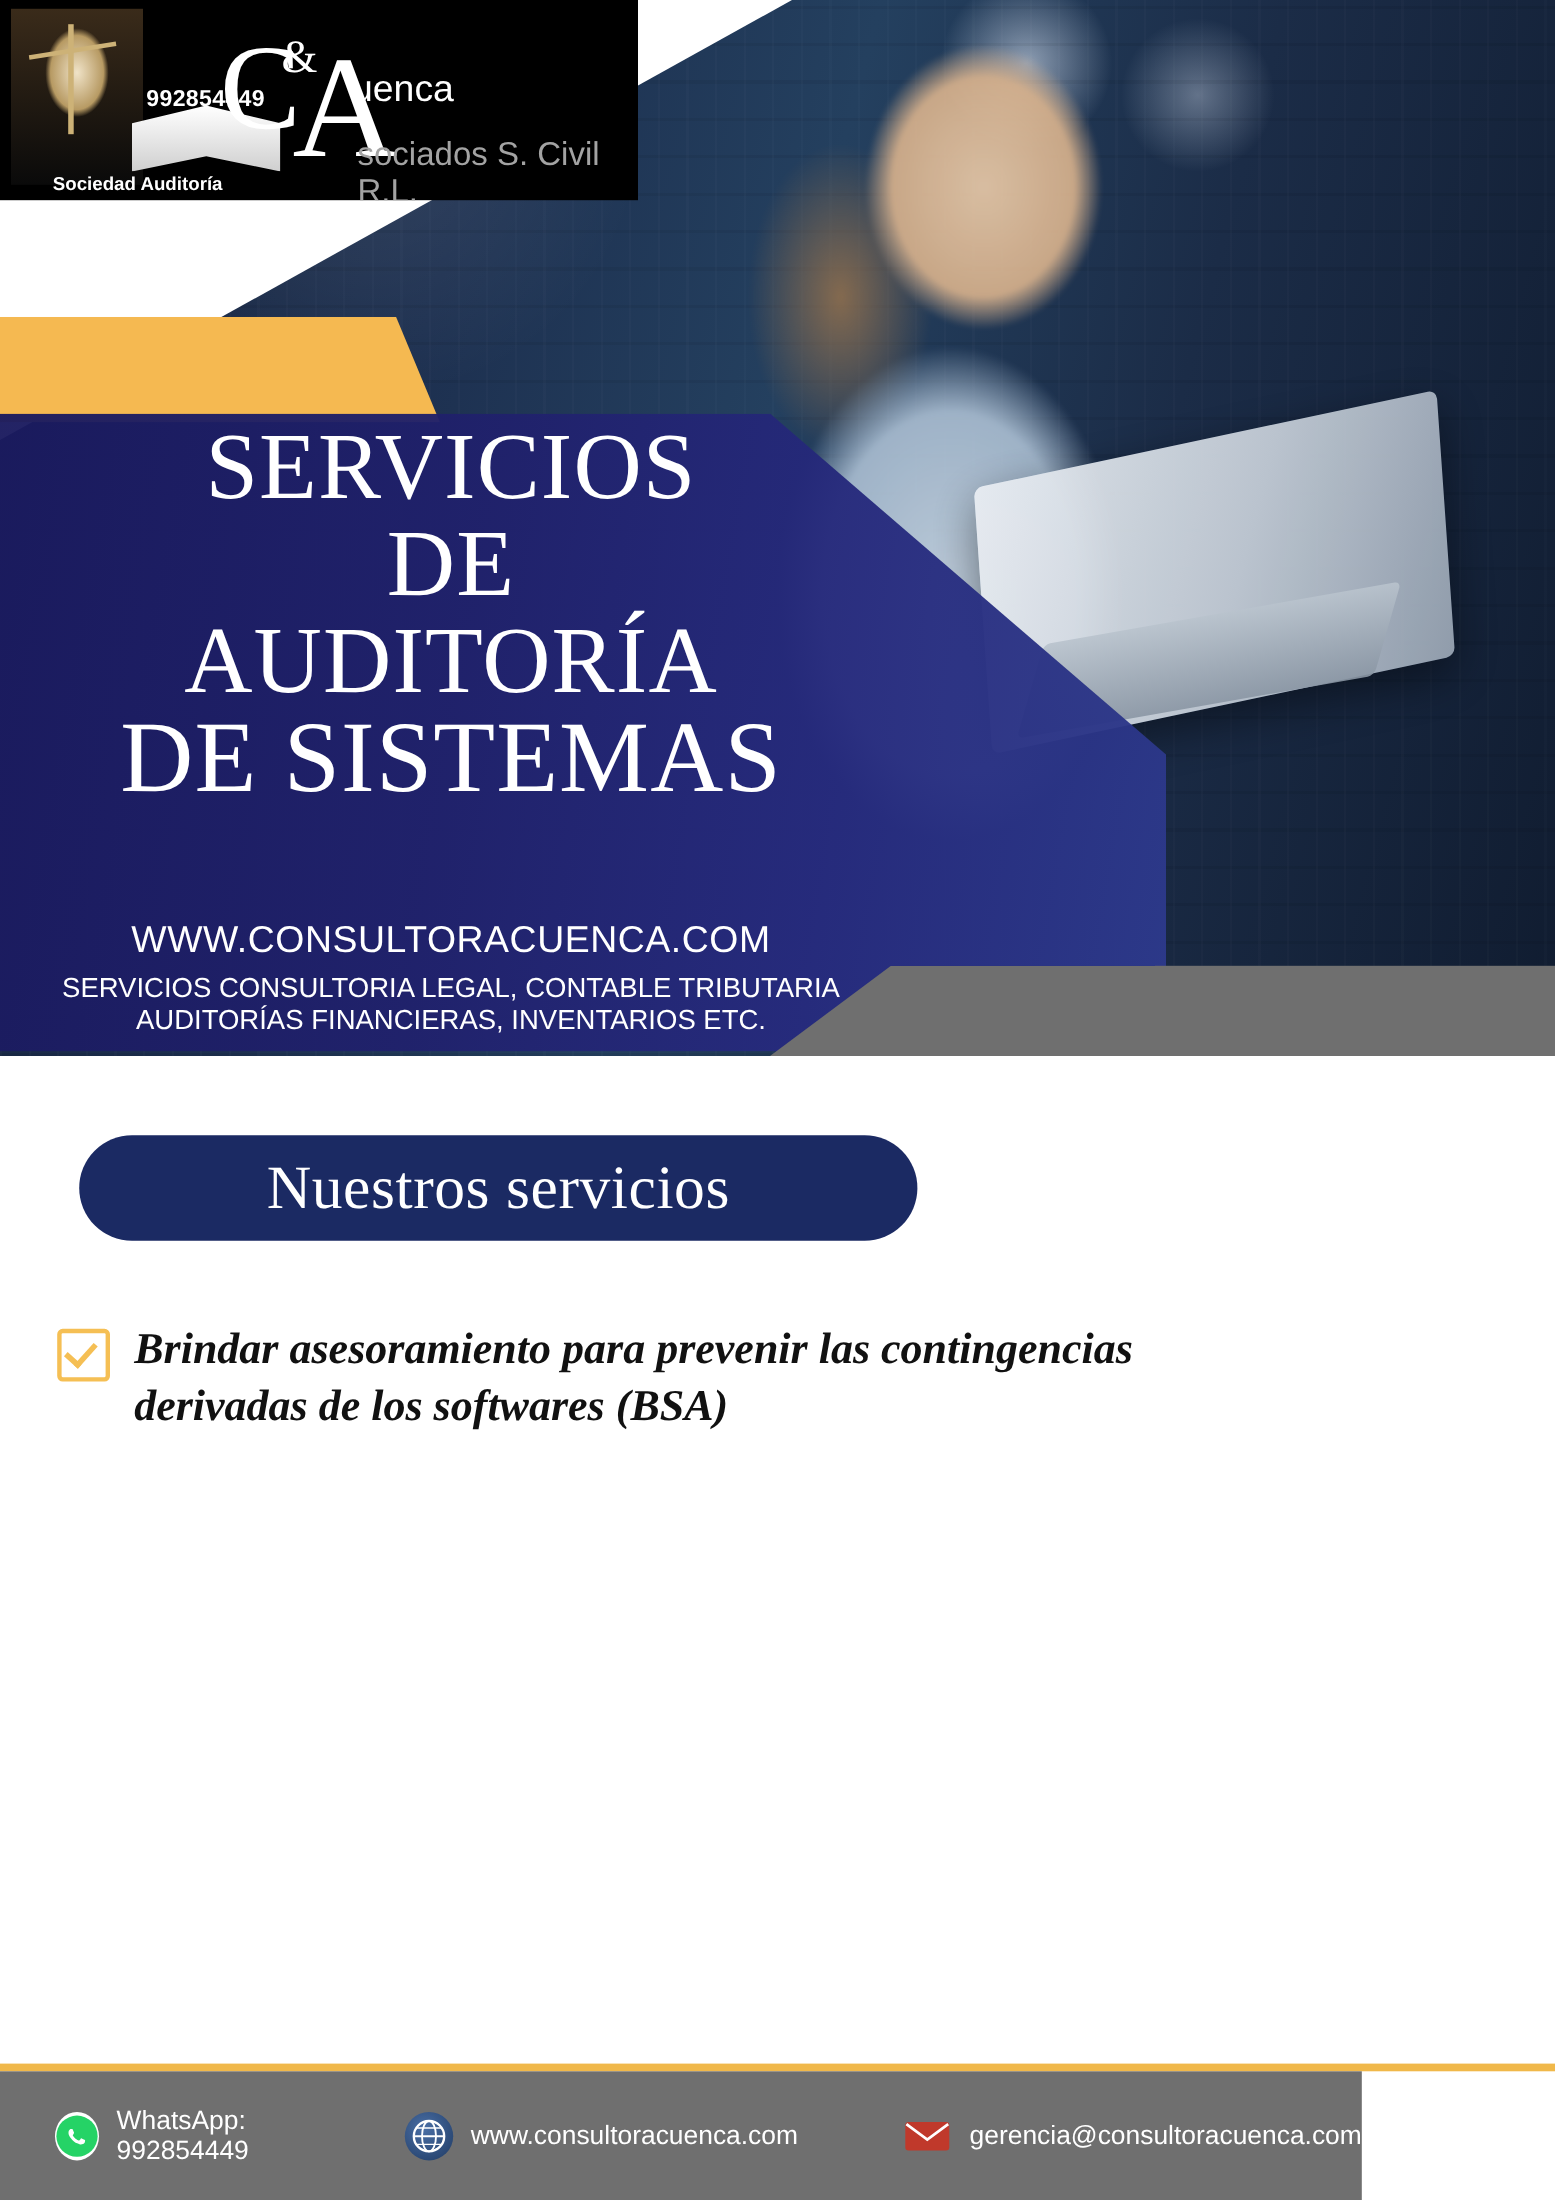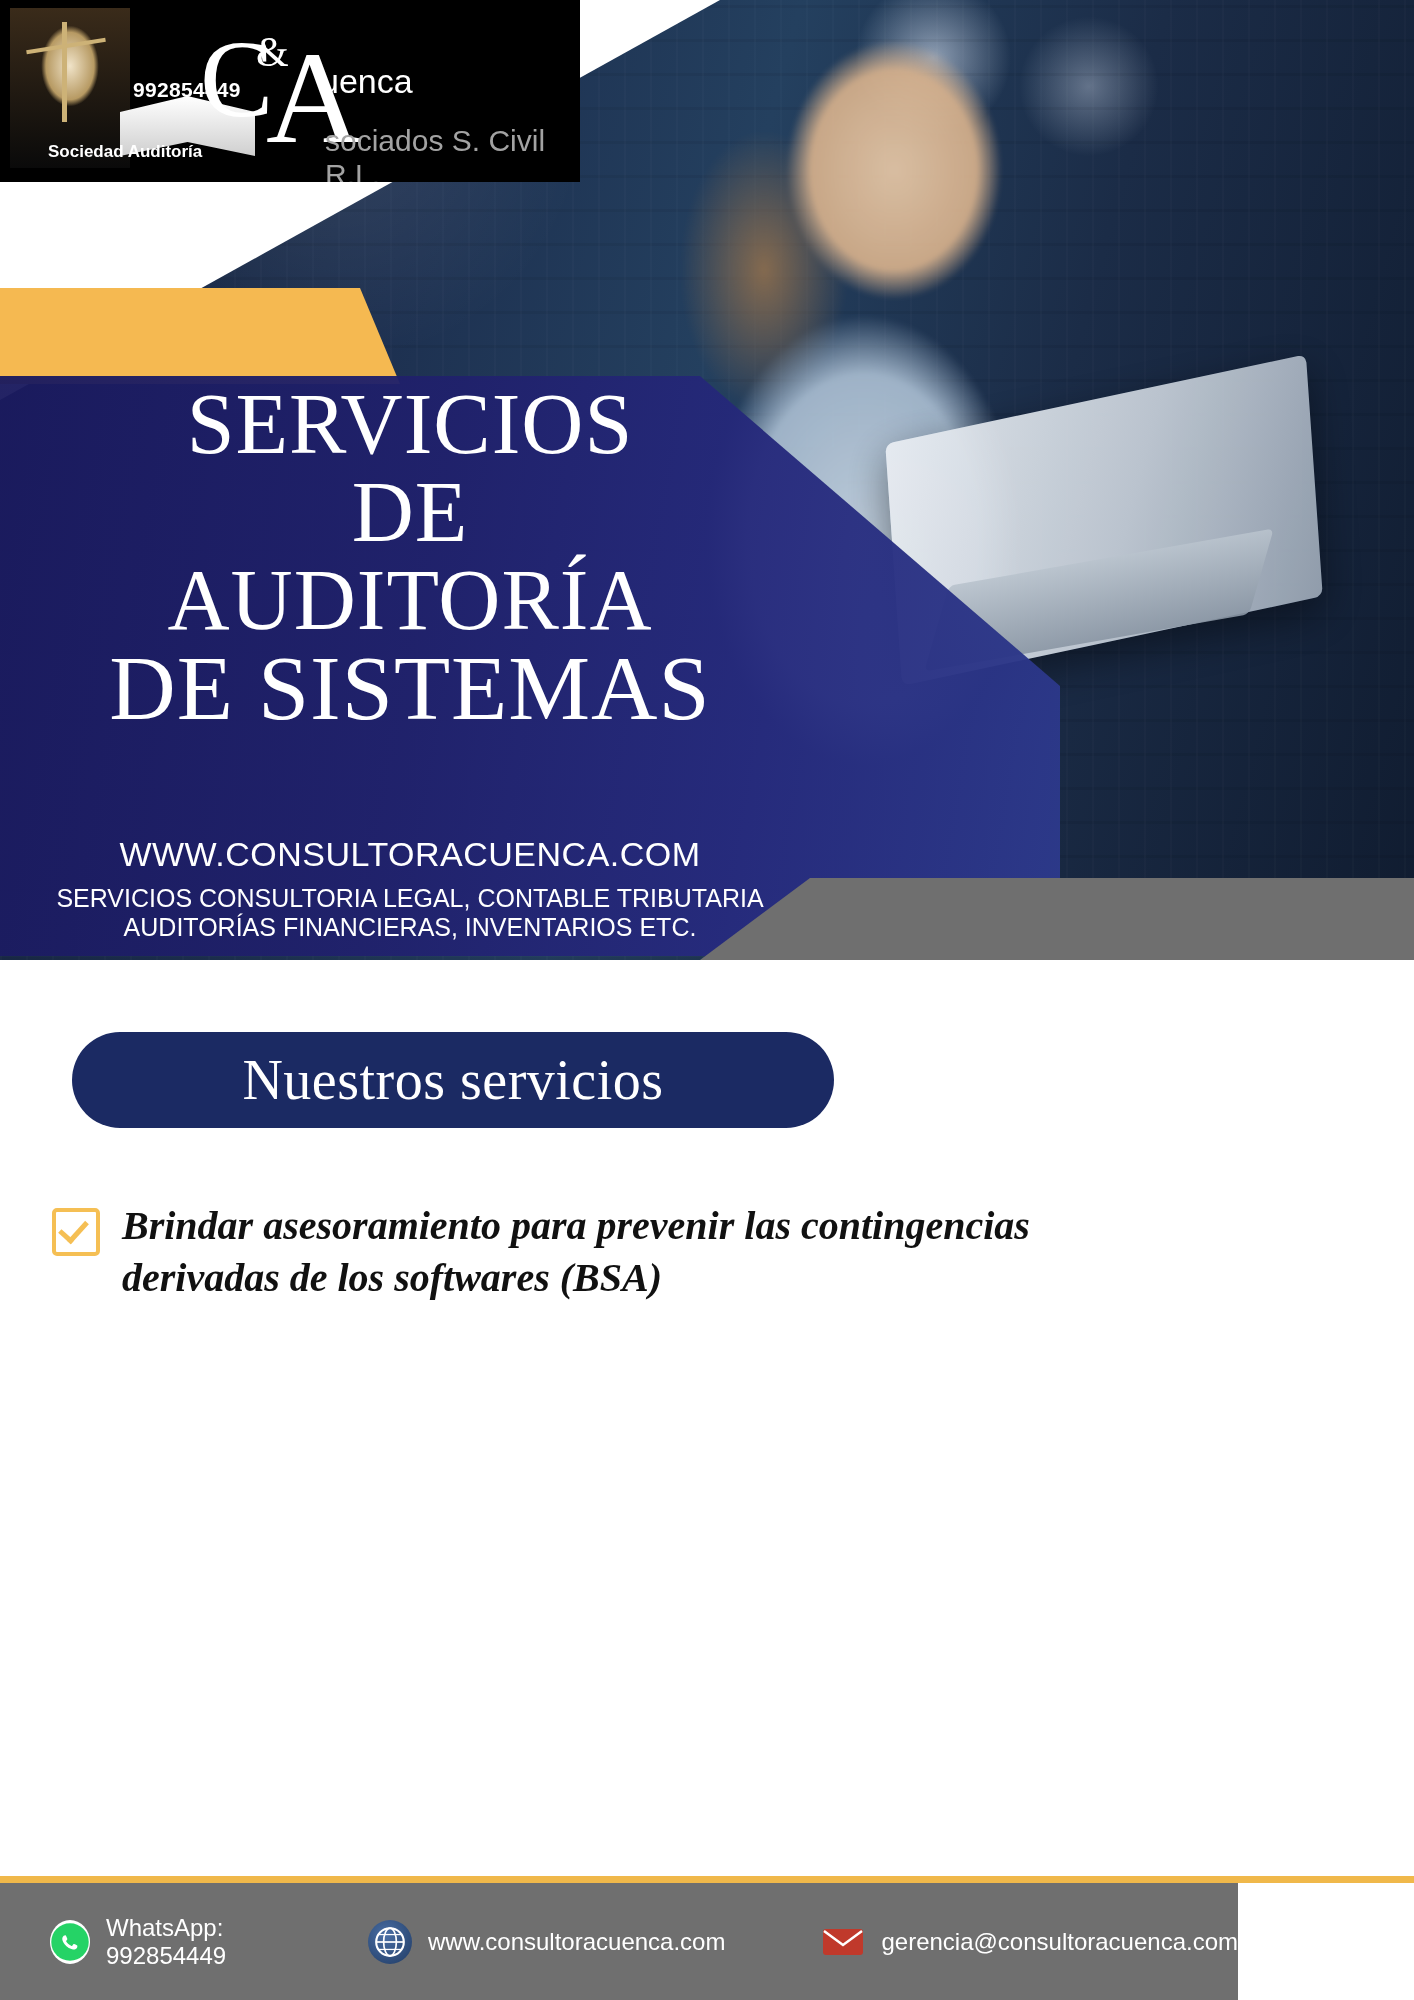--- a/index.html
+++ b/index.html
@@ -155,21 +155,21 @@
     position: absolute;
     left: 133px; top: 78px;
     color: #ffffff;
     font-size: 21px;
     font-weight: 700;
     letter-spacing: .3px;
     font-family: "Liberation Sans", sans-serif;
   }
   .logo-sub {
     position: absolute;
-    left: 48px; top: 142px;
+    left: 48px; top: 158px;
     color: #ffffff;
     font-size: 17px;
     font-weight: 700;
   }
   .logo-ca {
     position: absolute;
     left: 200px; top: 6px;
     width: 150px; height: 150px;
   }
   .logo-c {

